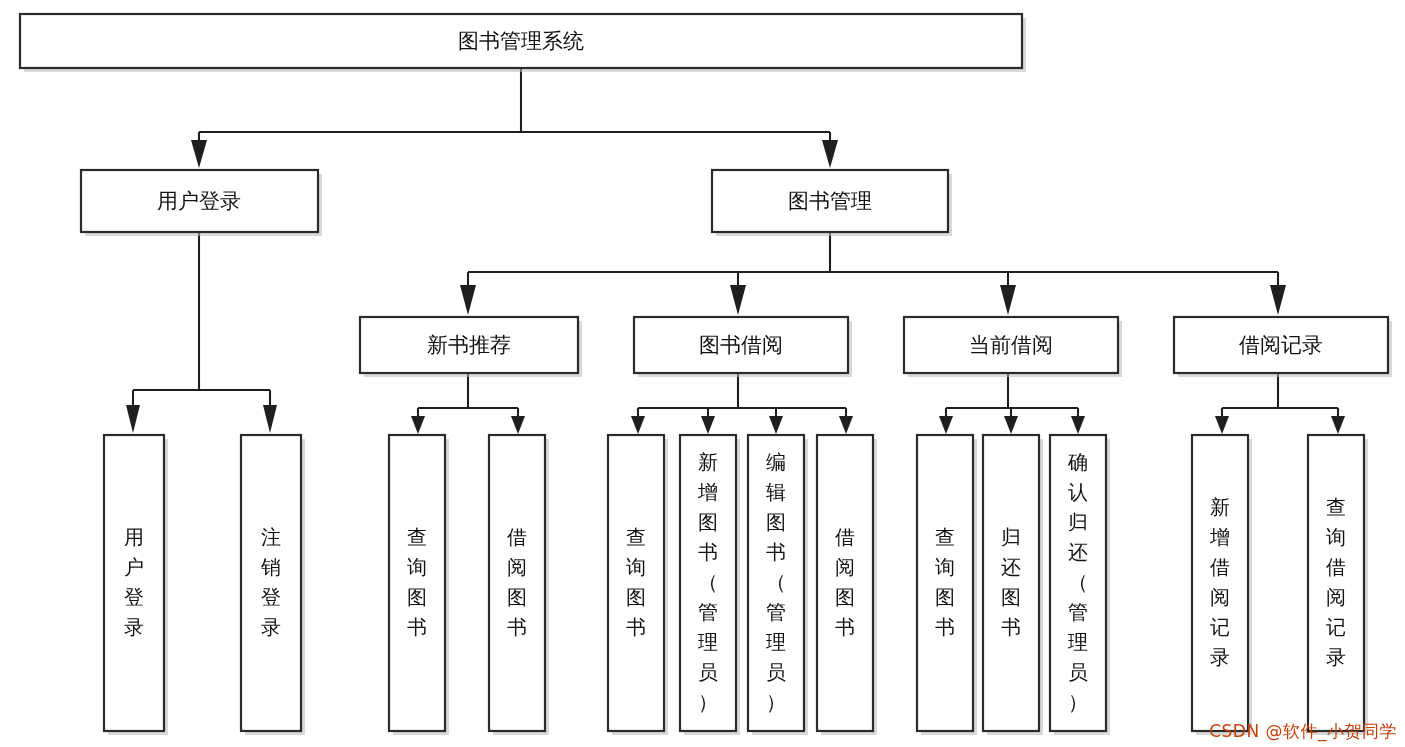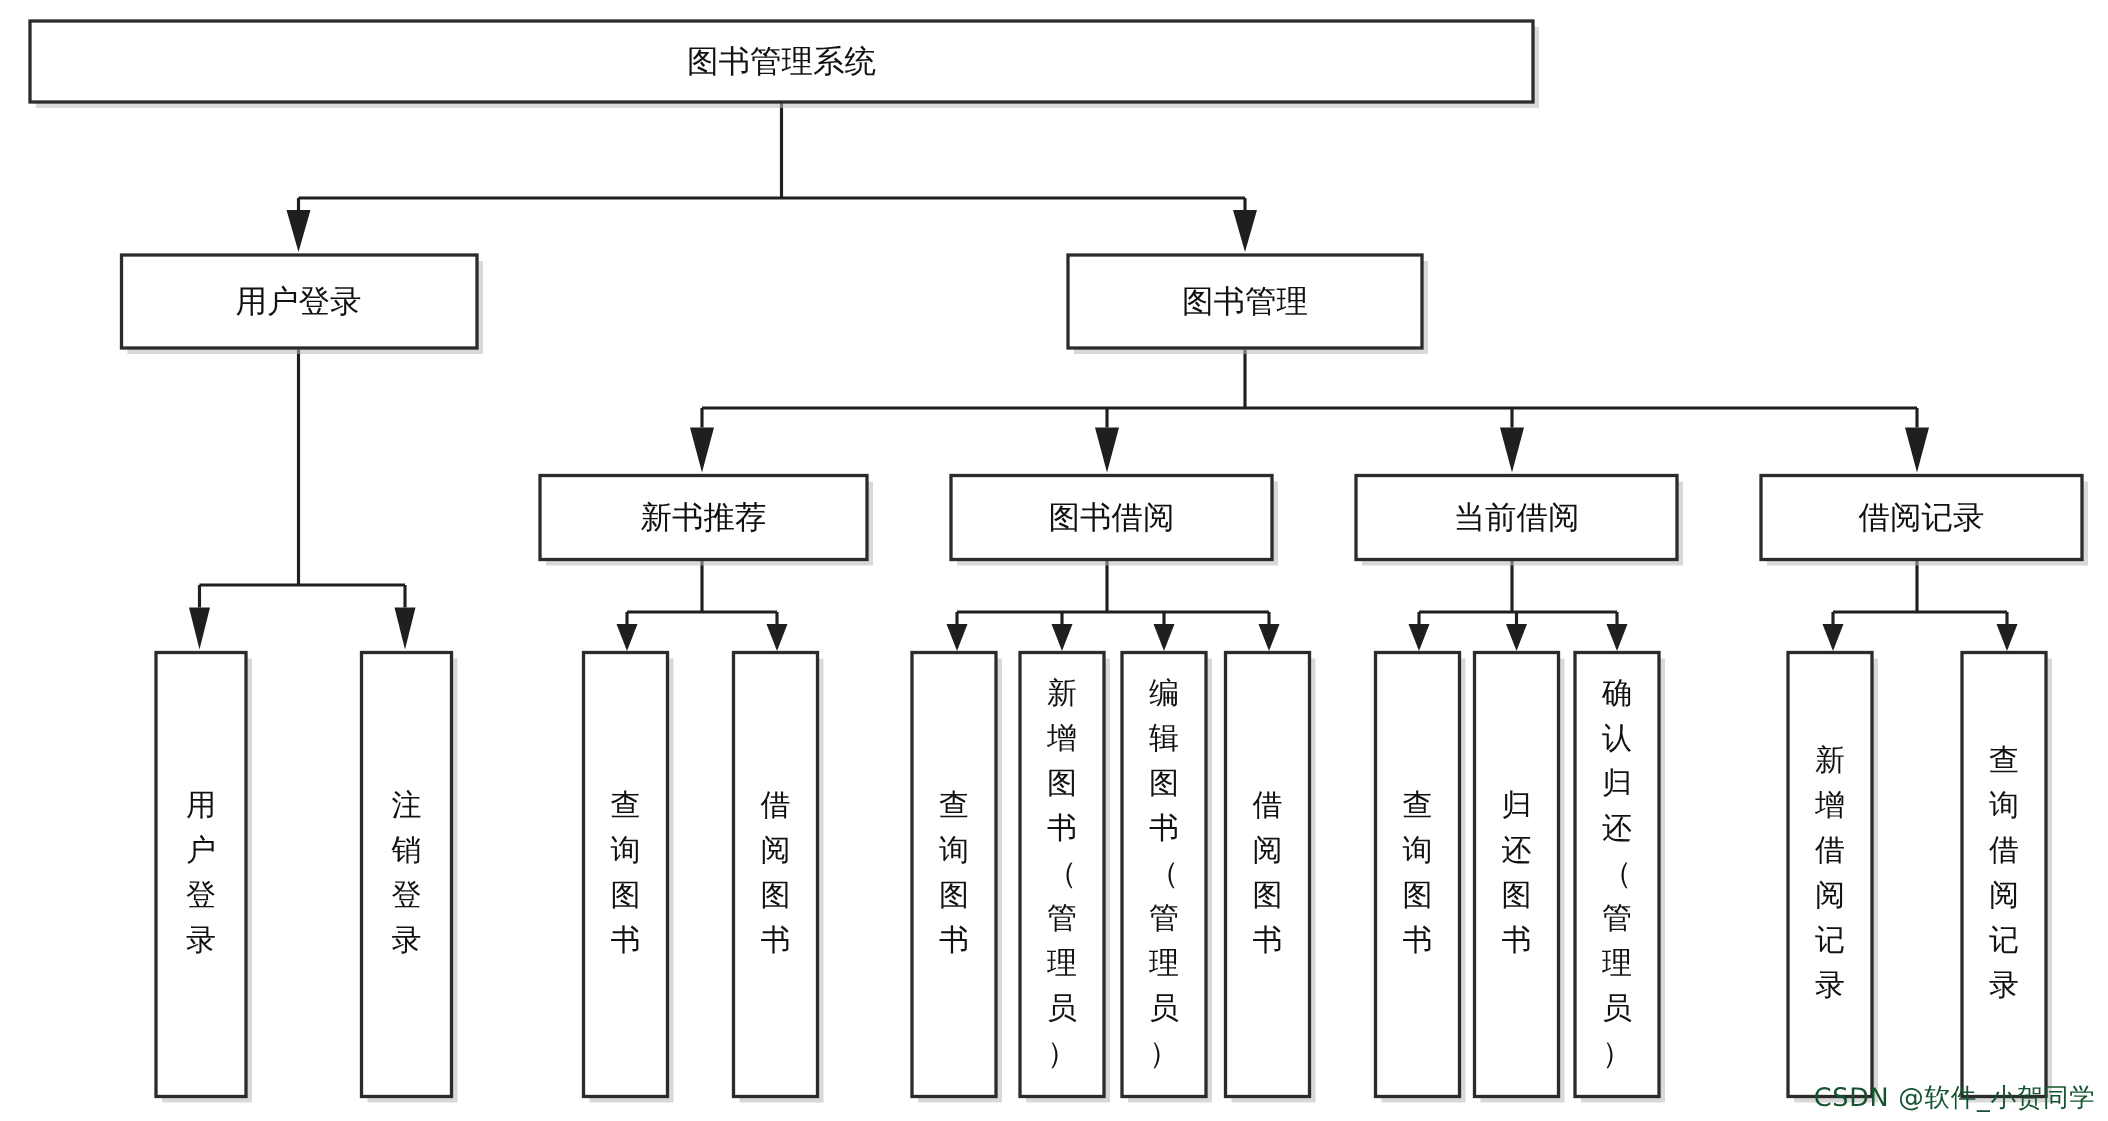--- a/index.html
+++ b/index.html
@@ -56,21 +56,21 @@
     font-size: 20px;
     fill: #111111;
     text-anchor: middle;
   }
   .watermark {
     position: absolute;
     right: 8px;
     bottom: 4px;
     font-family: "DejaVu Sans", "Liberation Sans", sans-serif;
     font-size: 17px;
-    color: #14532d;
+    color: #c2410c;
     letter-spacing: 0.5px;
     white-space: nowrap;
     user-select: none;
   }
 </style>
 </head>
 <body>
 
 <div id="diagram-root">
   <svg id="flow" viewBox="0 0 1405 747" xmlns="http://www.w3.org/2000/svg">

